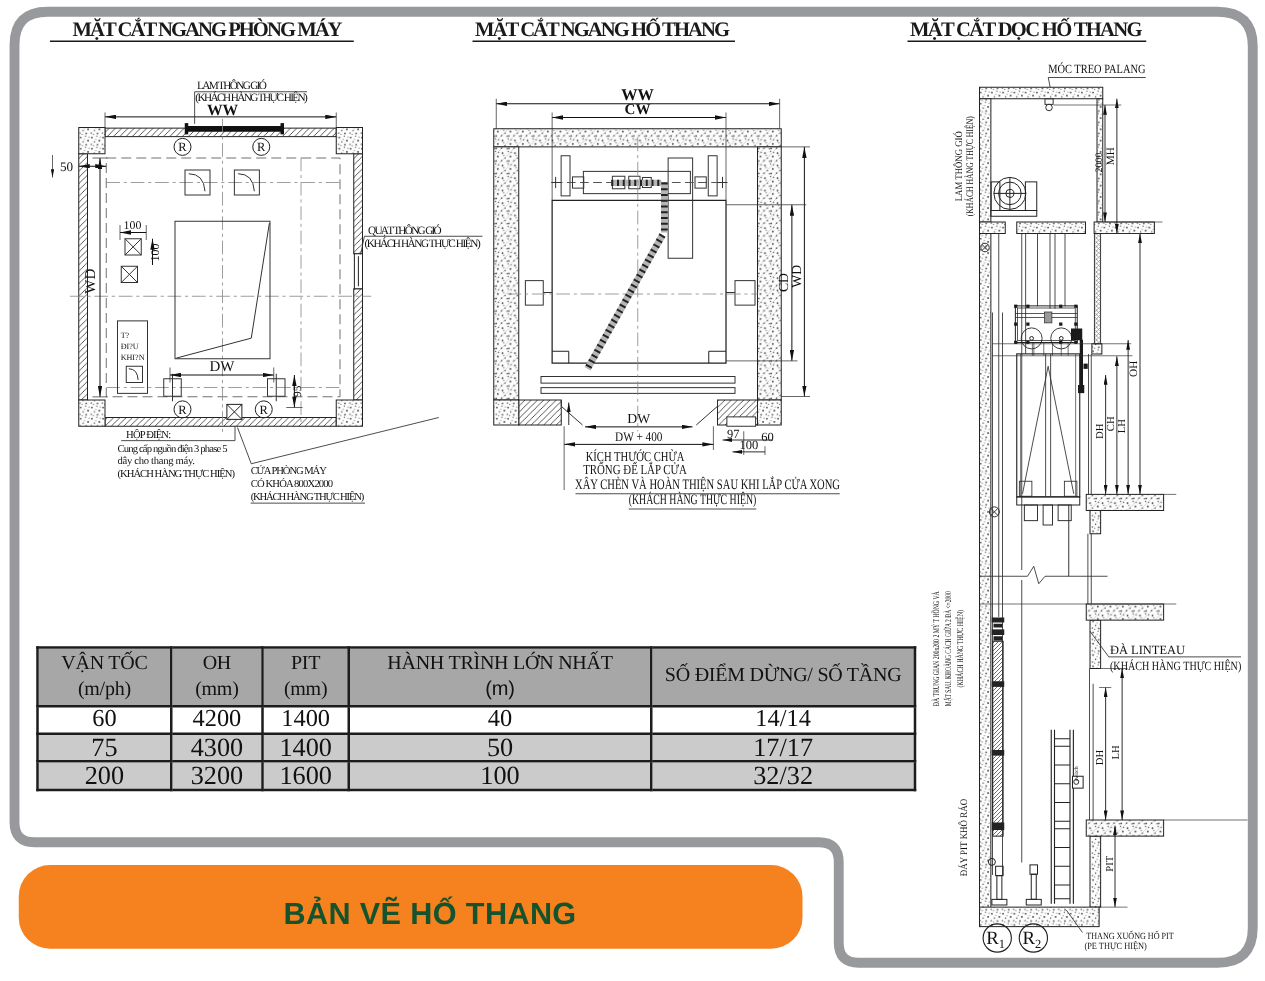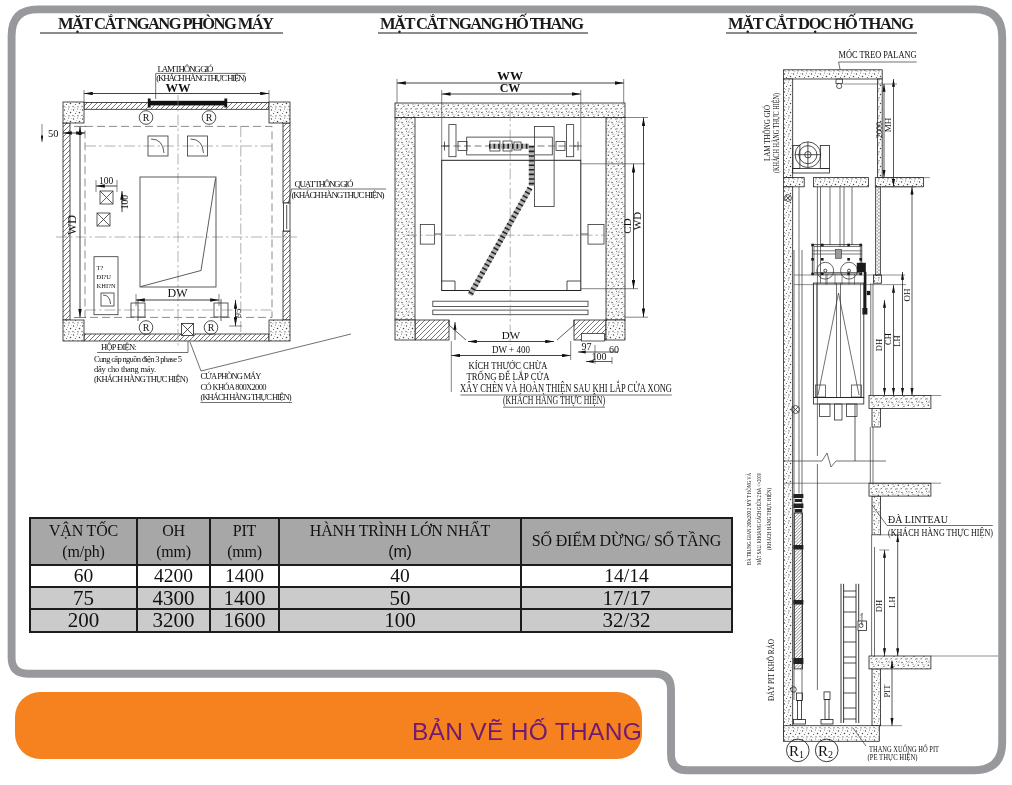--- a/index.html
+++ b/index.html
@@ -4,22 +4,22 @@
 <style>
 html,body{margin:0;padding:0;background:#fff;}
 #page{position:relative;width:1012px;height:785px;overflow:hidden;background:#fff;font-family:"Liberation Serif",serif;}
 #page svg.main{position:absolute;left:0;top:0;}
 #tbl{position:absolute;left:29px;top:477px;width:702px;border-collapse:collapse;table-layout:fixed;font-family:"Liberation Serif",serif;color:#111;margin-top:40px;}
 #tbl td{border:2px solid #1c1c1c;text-align:center;vertical-align:middle;padding:0;line-height:1.22;white-space:nowrap;overflow:hidden;}
 #tbl .hd td{background:#a7a7a7;font-size:16px;height:45px;letter-spacing:-0.2px;line-height:1.3;}
 #tbl .r1 td,#tbl .r3 td{background:#ffffff;font-size:19.5px;height:20.2px;line-height:20px;}
 #tbl .r2 td,#tbl .r4 td{background:#cbcbcb;font-size:21px;height:20.2px;line-height:20px;}
 #btn{position:absolute;left:15px;top:692px;width:627px;height:66.5px;background:#f5821f;border-radius:25px;
-display:block;text-align:right;line-height:80px;
-font-family:"Liberation Sans",sans-serif;font-weight:normal;font-size:24.5px;color:#701a75;letter-spacing:0.3px;text-indent:31px;}
+display:block;text-align:center;line-height:80px;
+font-family:"Liberation Sans",sans-serif;font-weight:bold;font-size:24.5px;color:#14532d;letter-spacing:0.3px;text-indent:31px;}
 </style>
 </head>
 <body>
 <div id="page">
 <svg class="main" width="1012" height="785" viewBox="0 0 1012 785">
 <defs>
 <pattern id="hatch" width="5" height="5" patternUnits="userSpaceOnUse">
   <path d="M-1,6 L6,-1" stroke="#3c3c3c" stroke-width="0.7" fill="none"></path>
 </pattern>
 <pattern id="hatch2" width="4" height="4" patternUnits="userSpaceOnUse">

